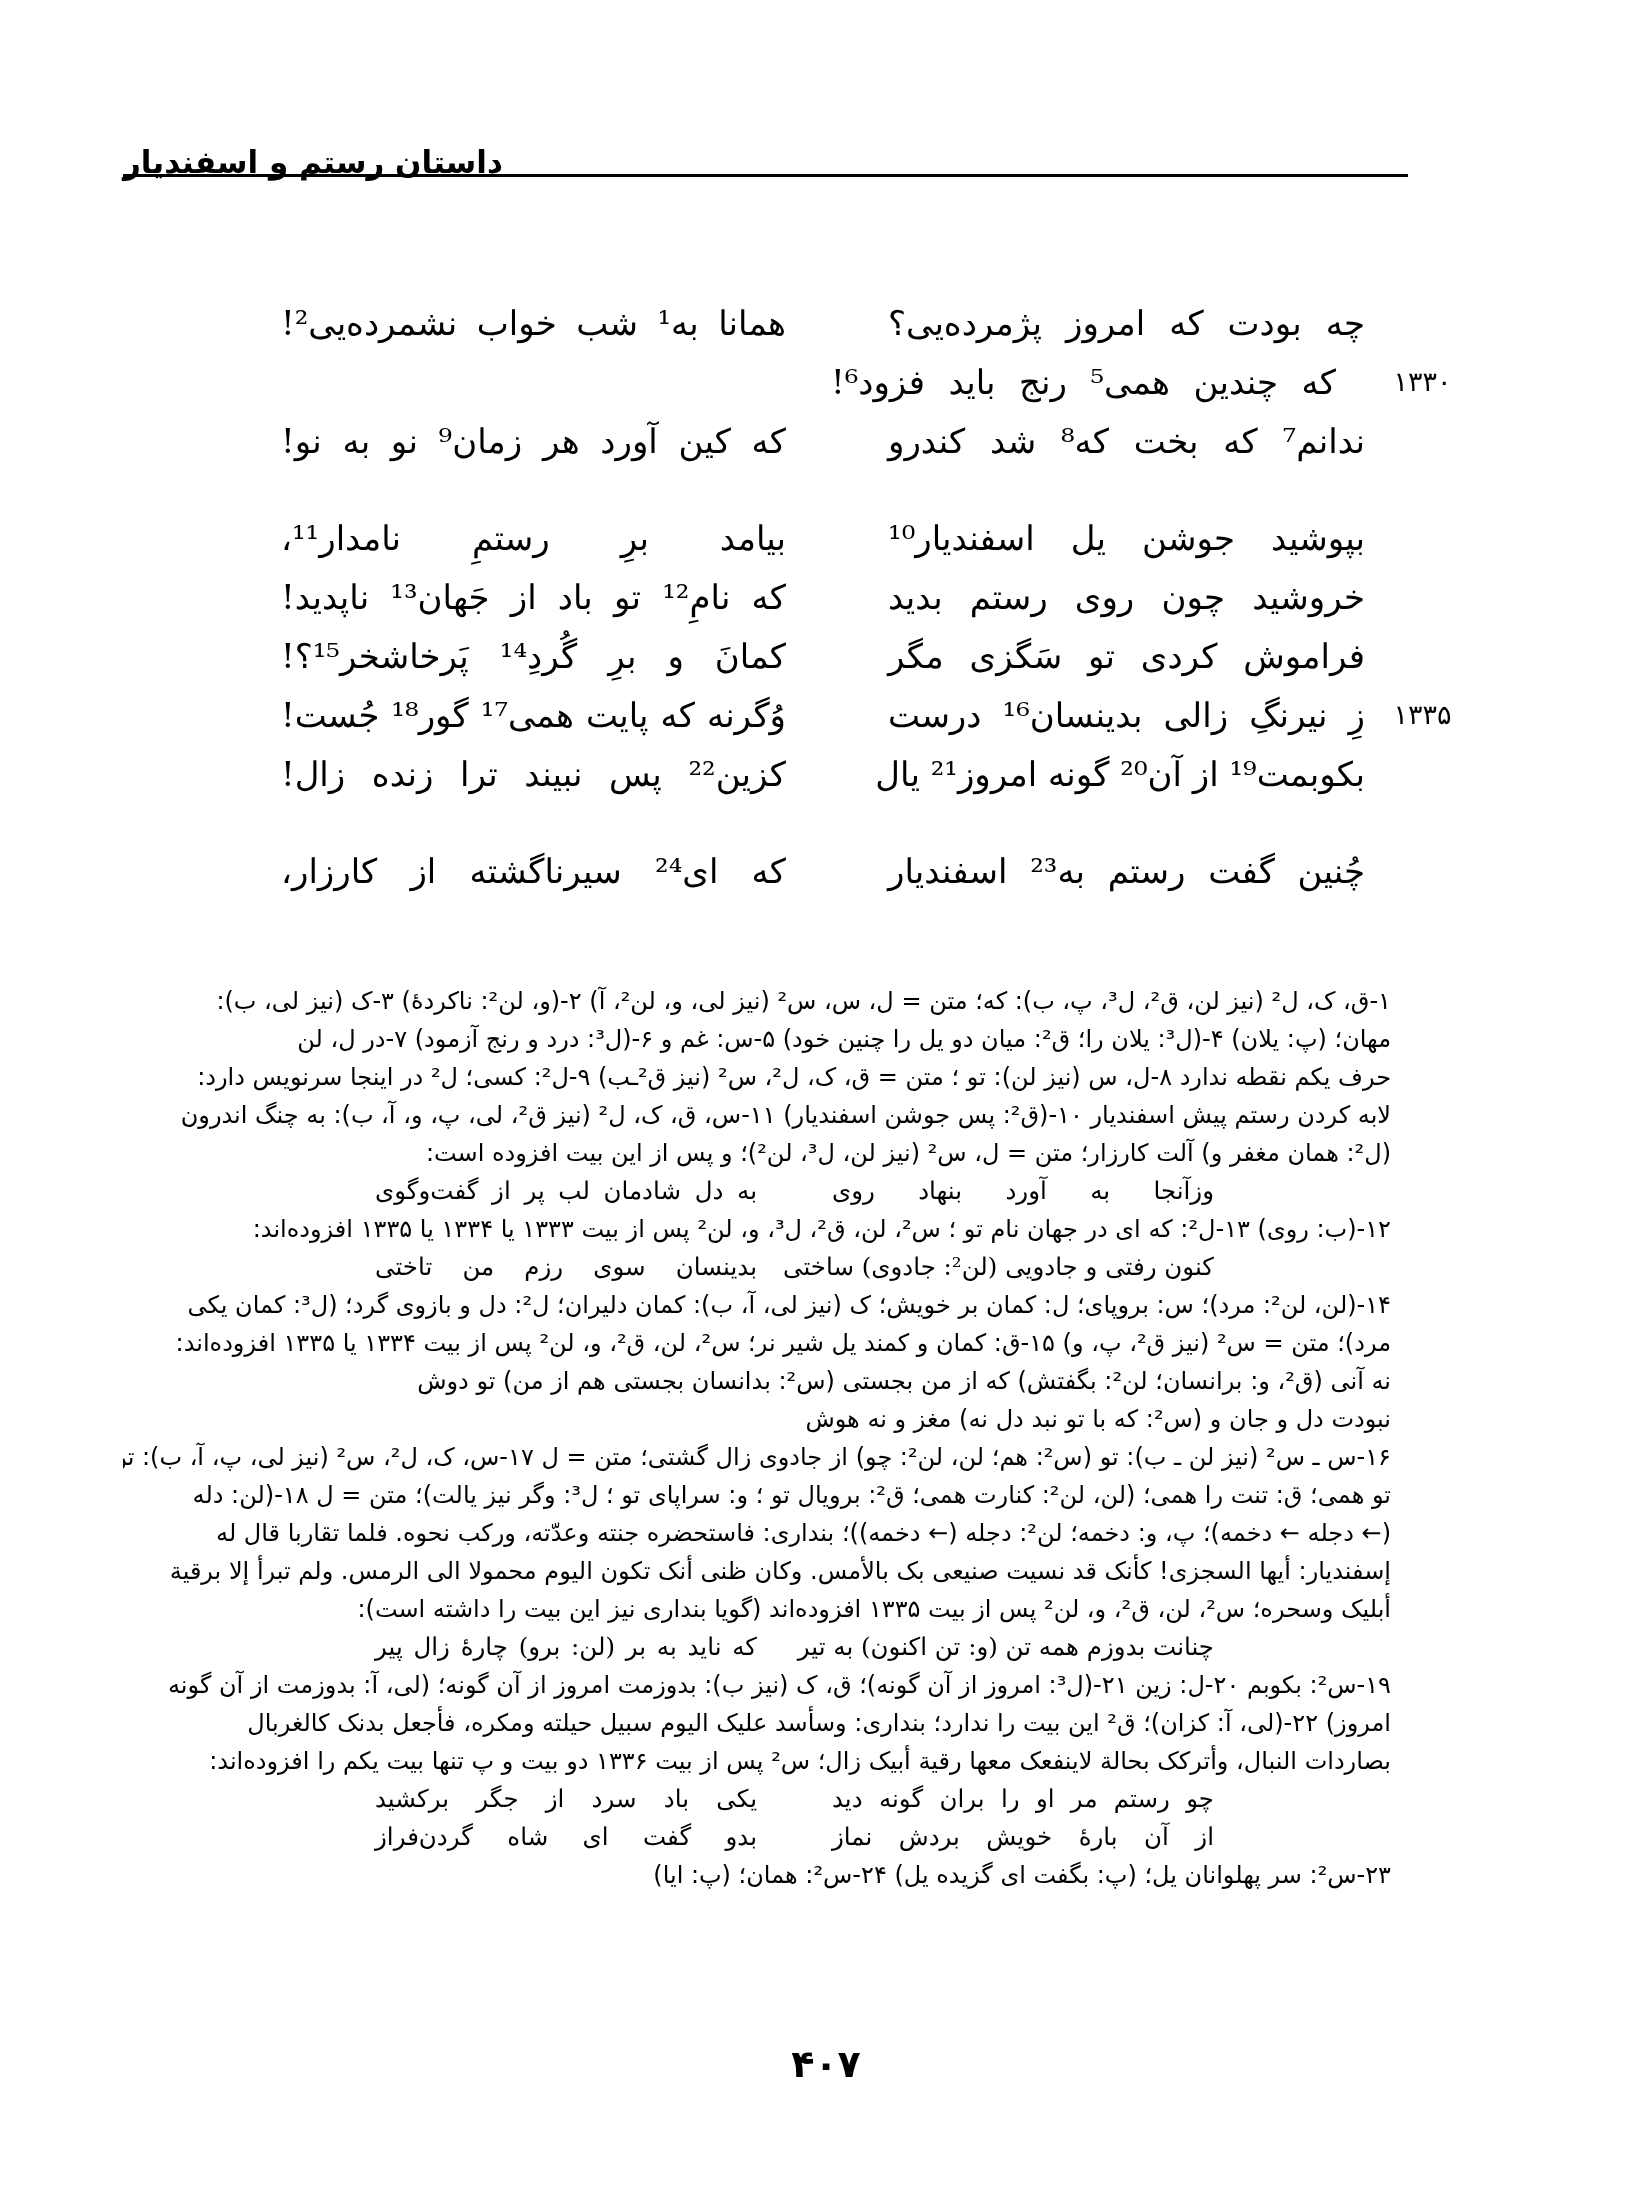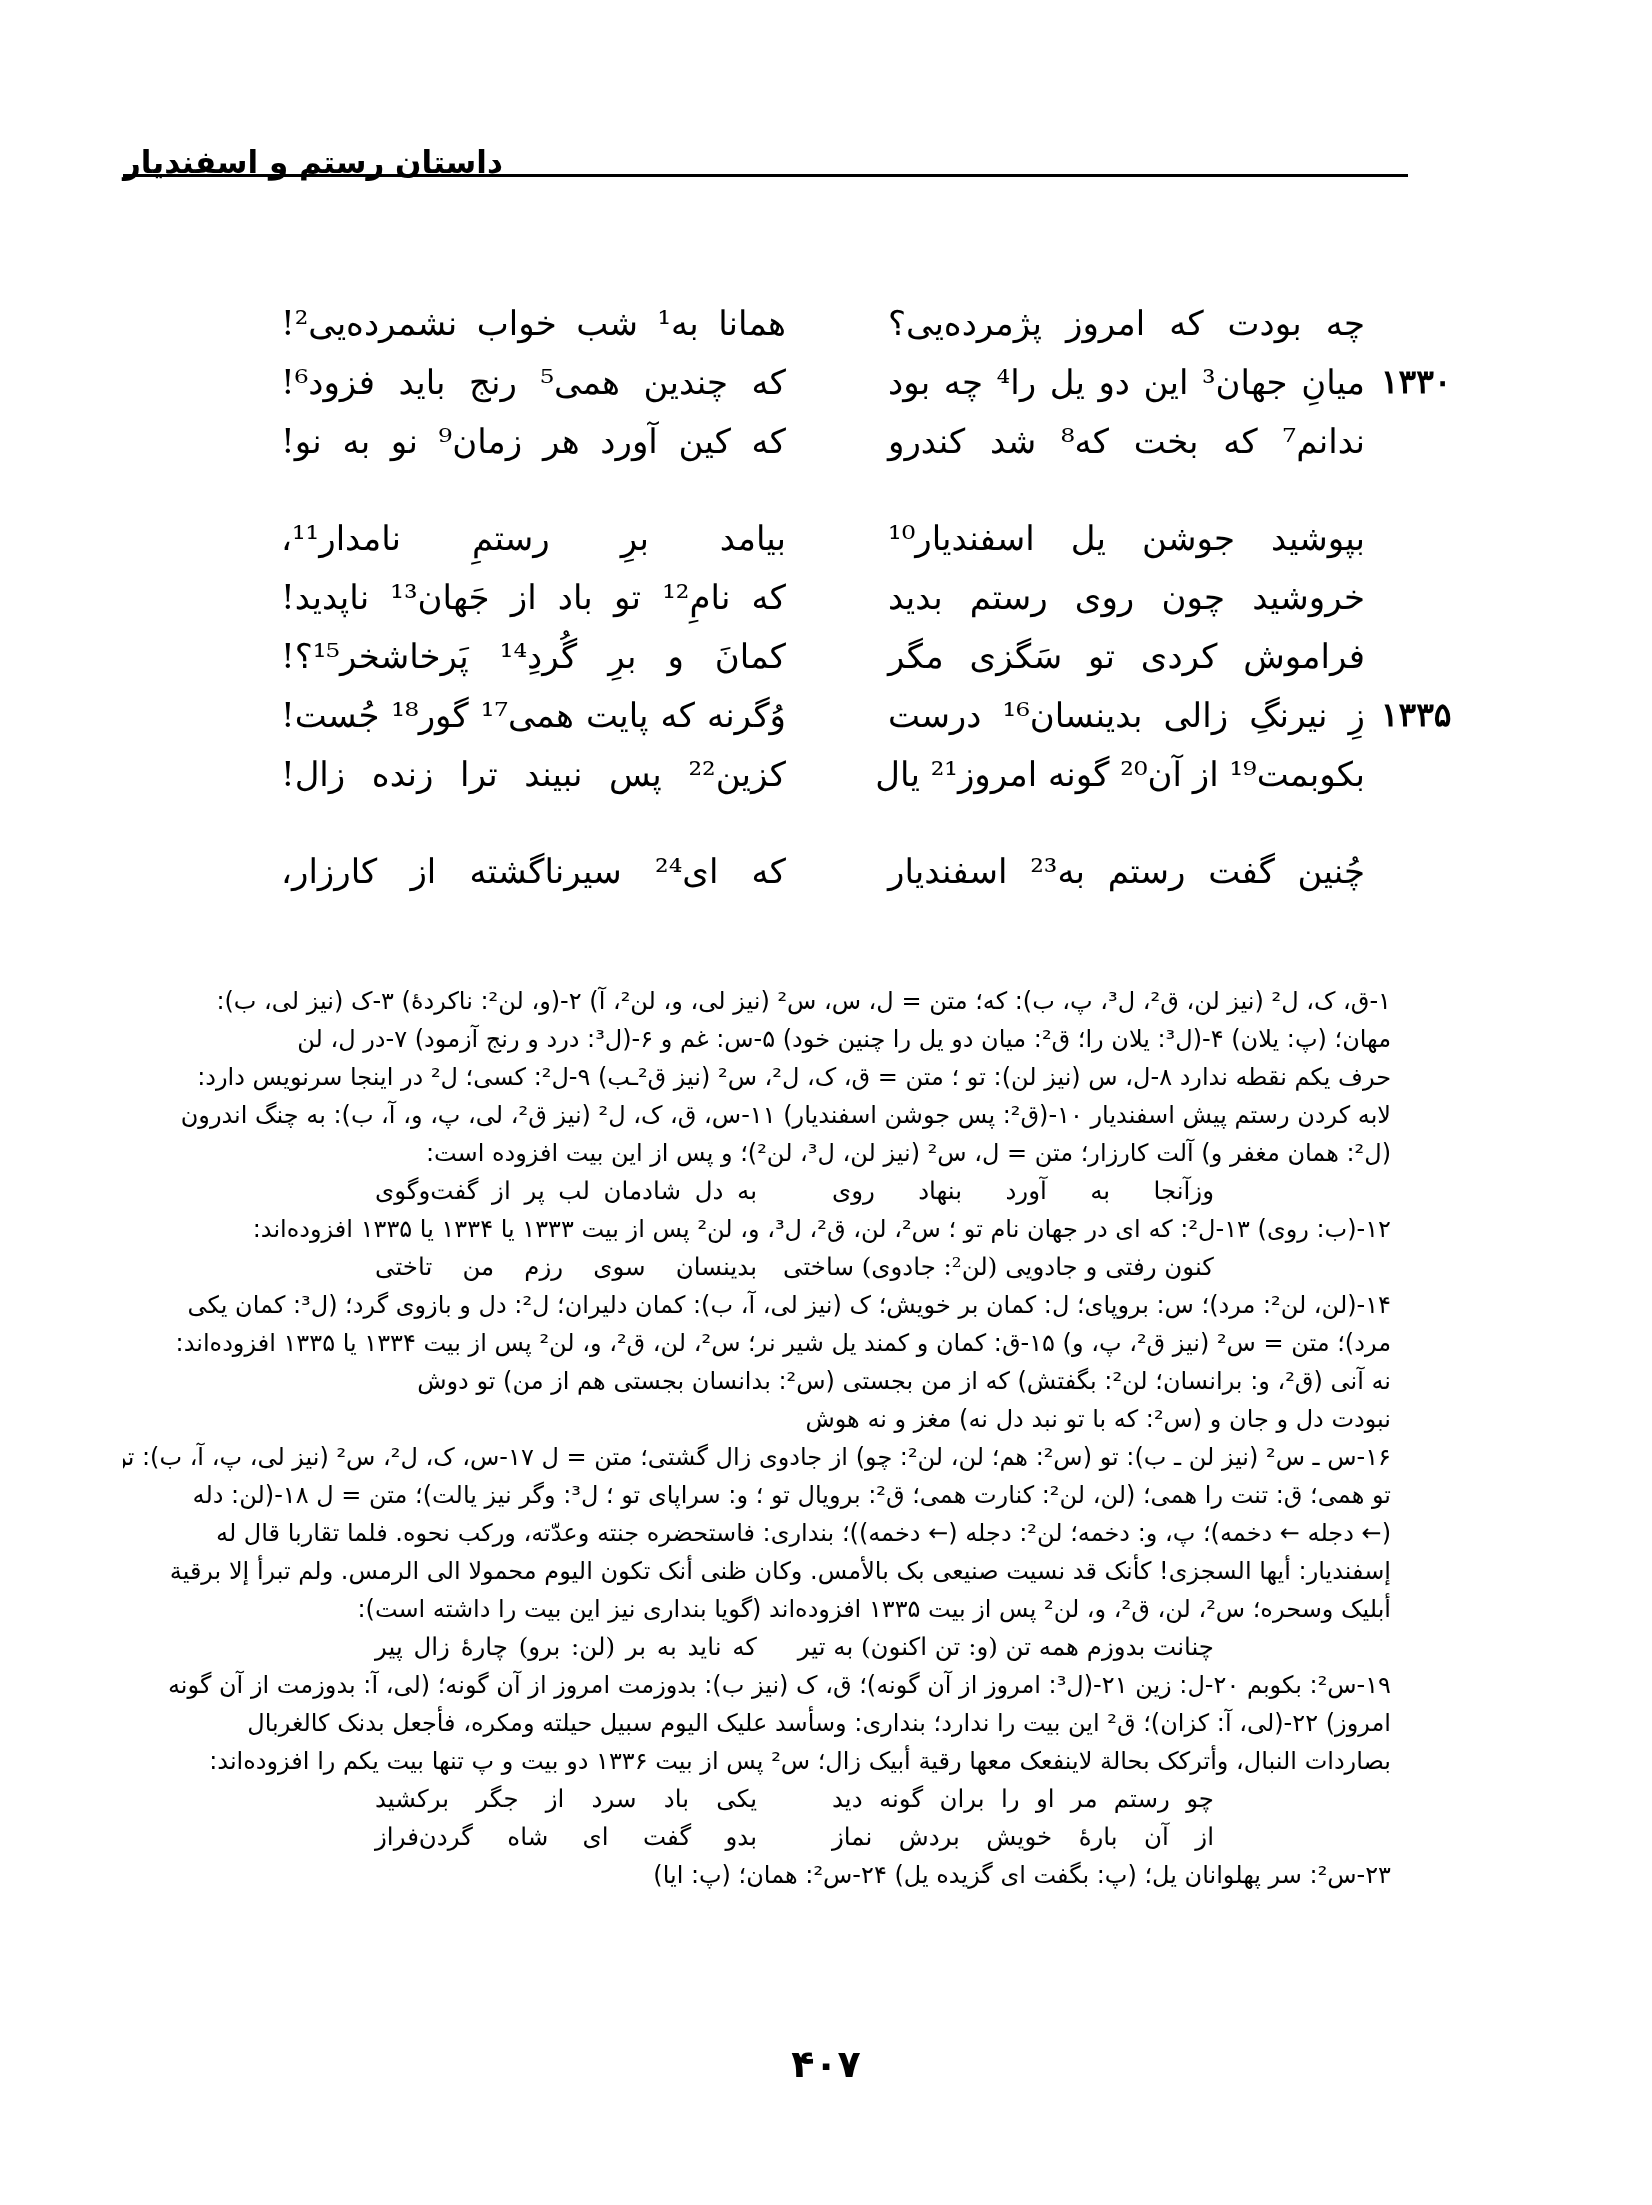--- a/index.html
+++ b/index.html
@@ -18,22 +18,21 @@
   }
   .poem {
     position: absolute; left: 170px; top: 293px; width: 1268px;
     direction: rtl;
     font-family: "DejaVu Serif", serif; font-size: 34px;
   }
   .stanza { margin-bottom: 38px; }
   .verse { display: flex; flex-direction: row; height: 59px; align-items: center; position: relative; }
   .verse-num {
     position: absolute; right: -13.6px; width: 123px; text-align: right;
-    font-size: 33px;
-    font-weight: bold;
+    font-size: 27px;
   }
   .hemistich {
     display: block; text-align: justify; text-align-last: justify;
     white-space: nowrap;
   }
   .h1 { width: 477px; margin-right: 73px; }
   .h2 { width: 505px; margin-right: 102px; }
   .notes {
     position: absolute; left: 123px; top: 982px; width: 1268px;
     direction: rtl; text-align: justify;
@@ -60,21 +59,20 @@
 
 <div class="poem" id="poem">
     <div class="stanza">
       <div class="verse">
         <span class="verse-num"></span>
         <span class="hemistich h1">چه بودت که امروز پژمرده‌یی؟</span>
         <span class="hemistich h2">همانا به¹ شب خواب نشمرده‌یی²!</span>
       </div>
       <div class="verse">
         <span class="verse-num">۱۳۳۰</span>
-        <span class="hemistich h1">میانِ جهان³ این دو یل را⁴ چه بود</span>
         <span class="hemistich h2">که چندین همی⁵ رنج باید فزود⁶!</span>
       </div>
       <div class="verse">
         <span class="verse-num"></span>
         <span class="hemistich h1">ندانم⁷ که بخت که⁸ شد کندرو</span>
         <span class="hemistich h2">که کین آورد هر زمان⁹ نو به نو!</span>
       </div>
     </div>
     <div class="stanza">
       <div class="verse">

